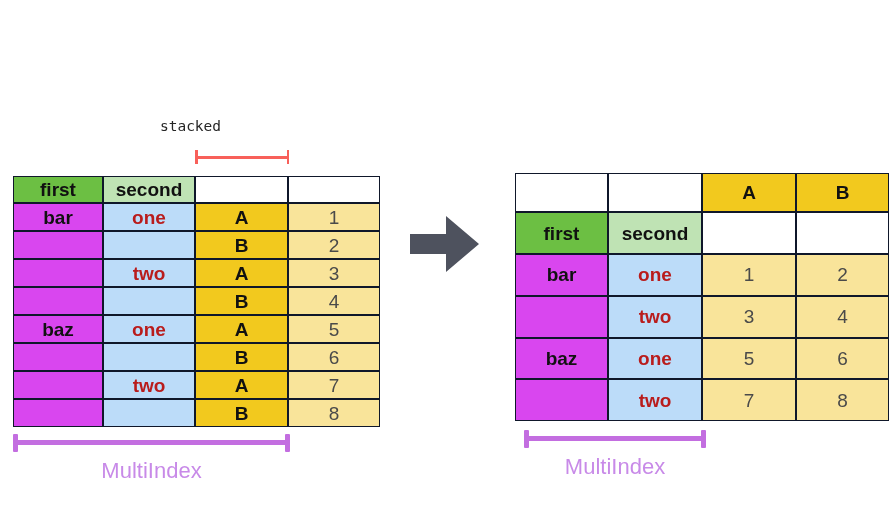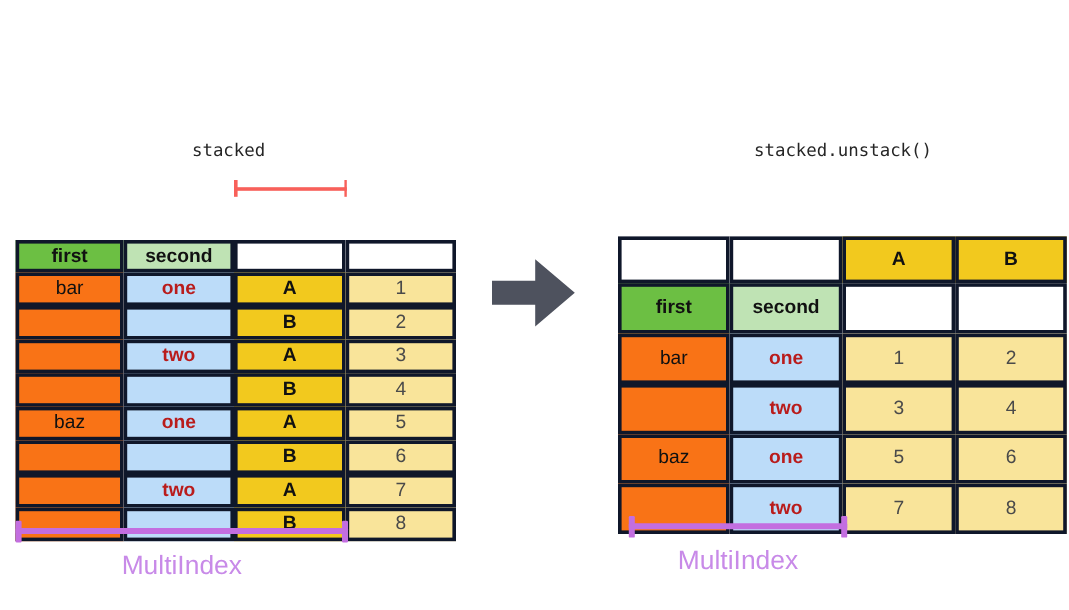--- a/index.html
+++ b/index.html
@@ -33,32 +33,31 @@
     text-align:center;
     white-space:nowrap;
   }
   #caption-left{left:83px;top:118px;width:215px;}
   #caption-right{left:595px;top:118px;width:215px;}
 
   
   .cell{
     position:absolute;
     box-sizing:border-box;
-    border:3px solid #0f172a;
+    border:1px solid #0f172a;
     display:flex;
     align-items:center;
     justify-content:center;
-    font-size:16px;
+    font-size:19px;
     line-height:1;
     overflow:hidden;
-    margin-top:24px;
   }
   .c-green     {background:#6cbf43;color:#111;font-weight:bold;}
   .c-lightgreen{background:#bfe3b4;color:#111;font-weight:bold;}
-  .c-blue      {background:#f97316;color:#111;font-weight:normal;}
+  .c-blue      {background:#d946ef;color:#111;font-weight:bold;}
   .c-lightblue {background:#bcdcf9;color:#b91c1c;font-weight:bold;}
   .c-gold      {background:#f2c91e;color:#111;font-weight:bold;}
   .c-lightgold {background:#f9e49a;color:#4a4a4a;font-weight:normal;}
   .c-white     {background:#ffffff;color:#111;}
 
   
   #red-bracket{left:195px;top:150px;width:94px;height:14px;}
   #red-bracket .rb-bar{
     position:absolute;left:0;top:6px;width:100%;height:2.5px;background:#f8605a;
   }
@@ -139,21 +138,20 @@
       <div class="cell c-blue" style="left: 0px; top: 195px; width: 90px; height: 28px;"></div>
       <div class="cell c-lightblue" style="left: 90px; top: 195px; width: 92px; height: 28px;">two</div>
       <div class="cell c-gold" style="left: 182px; top: 195px; width: 93px; height: 28px;">A</div>
       <div class="cell c-lightgold" style="left: 275px; top: 195px; width: 92px; height: 28px;">7</div>
       <div class="cell c-blue" style="left: 0px; top: 223px; width: 90px; height: 28px;"></div>
       <div class="cell c-lightblue" style="left: 90px; top: 223px; width: 92px; height: 28px;"></div>
       <div class="cell c-gold" style="left: 182px; top: 223px; width: 93px; height: 28px;">B</div>
       <div class="cell c-lightgold" style="left: 275px; top: 223px; width: 92px; height: 28px;">8</div>
     </div>
 
-  <div class="abs panel-caption" id="caption-right">stacked.unstack()</div>
 
   <div class="abs" id="right-table" style="left:515px;top:173px;width:374px;height:248px;">
       <div class="cell c-white" style="left: 0px; top: 0px; width: 93px; height: 39px;"></div>
       <div class="cell c-white" style="left: 93px; top: 0px; width: 94px; height: 39px;"></div>
       <div class="cell c-gold" style="left: 187px; top: 0px; width: 94px; height: 39px;">A</div>
       <div class="cell c-gold" style="left: 281px; top: 0px; width: 93px; height: 39px;">B</div>
       <div class="cell c-green" style="left: 0px; top: 39px; width: 93px; height: 42px;">first</div>
       <div class="cell c-lightgreen" style="left: 93px; top: 39px; width: 94px; height: 42px;">second</div>
       <div class="cell c-white" style="left: 187px; top: 39px; width: 94px; height: 42px;"></div>
       <div class="cell c-white" style="left: 281px; top: 39px; width: 93px; height: 42px;"></div>

